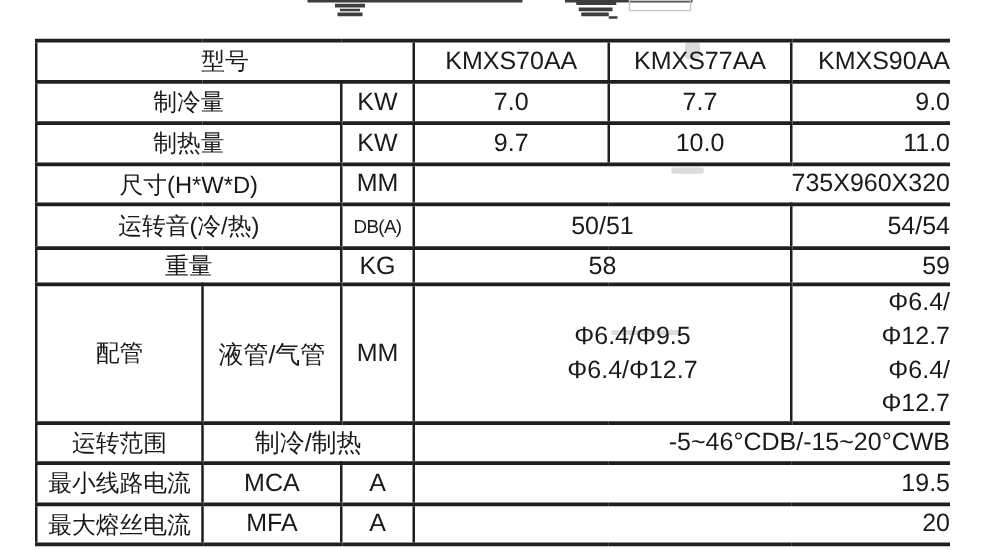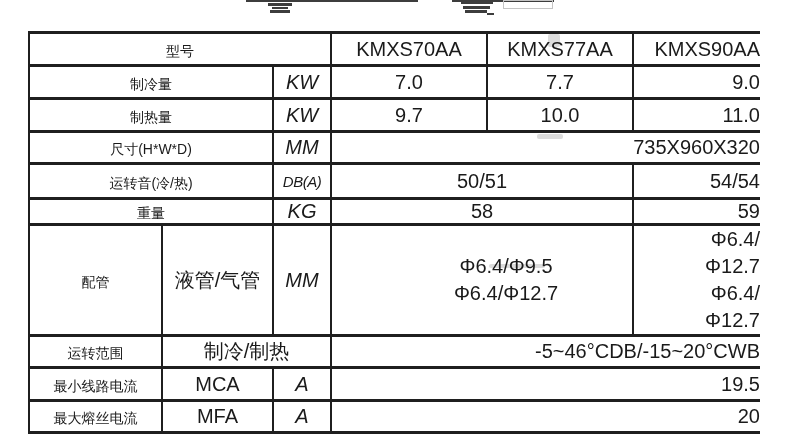--- a/index.html
+++ b/index.html
@@ -38,28 +38,28 @@
     overflow:hidden;
     white-space:nowrap;
   }
   table.spec td.no-right{border-right:none;text-align:right;}
 
   td.lbl{text-align:left;}
   td.lbl .lblbox{
     display:inline-block;
     width:130px;
     text-align:center;
-    font-size:14px;
+    font-size:19px;
   }
   td.sub{
     text-align:left;
     padding-left:10px;
     font-size:19px;
   }
-  td.unit{font-size:17px;font-style:italic;}
+  td.unit{font-size:17px;}
   td.unit.small{font-size:15px; letter-spacing:-0.5px;}
   td.val{font-size:20px;}
   td.val.power{white-space:pre;}
   td.val.twoline{line-height:27px; white-space:normal;padding-left:48px;}
   td.val.twoline .line{display:block;}
 
   tr.r1{height:33px;}
   tr.r2{height:34px;}
   tr.r3{height:33px;}
   tr.r4{height:33px;}

